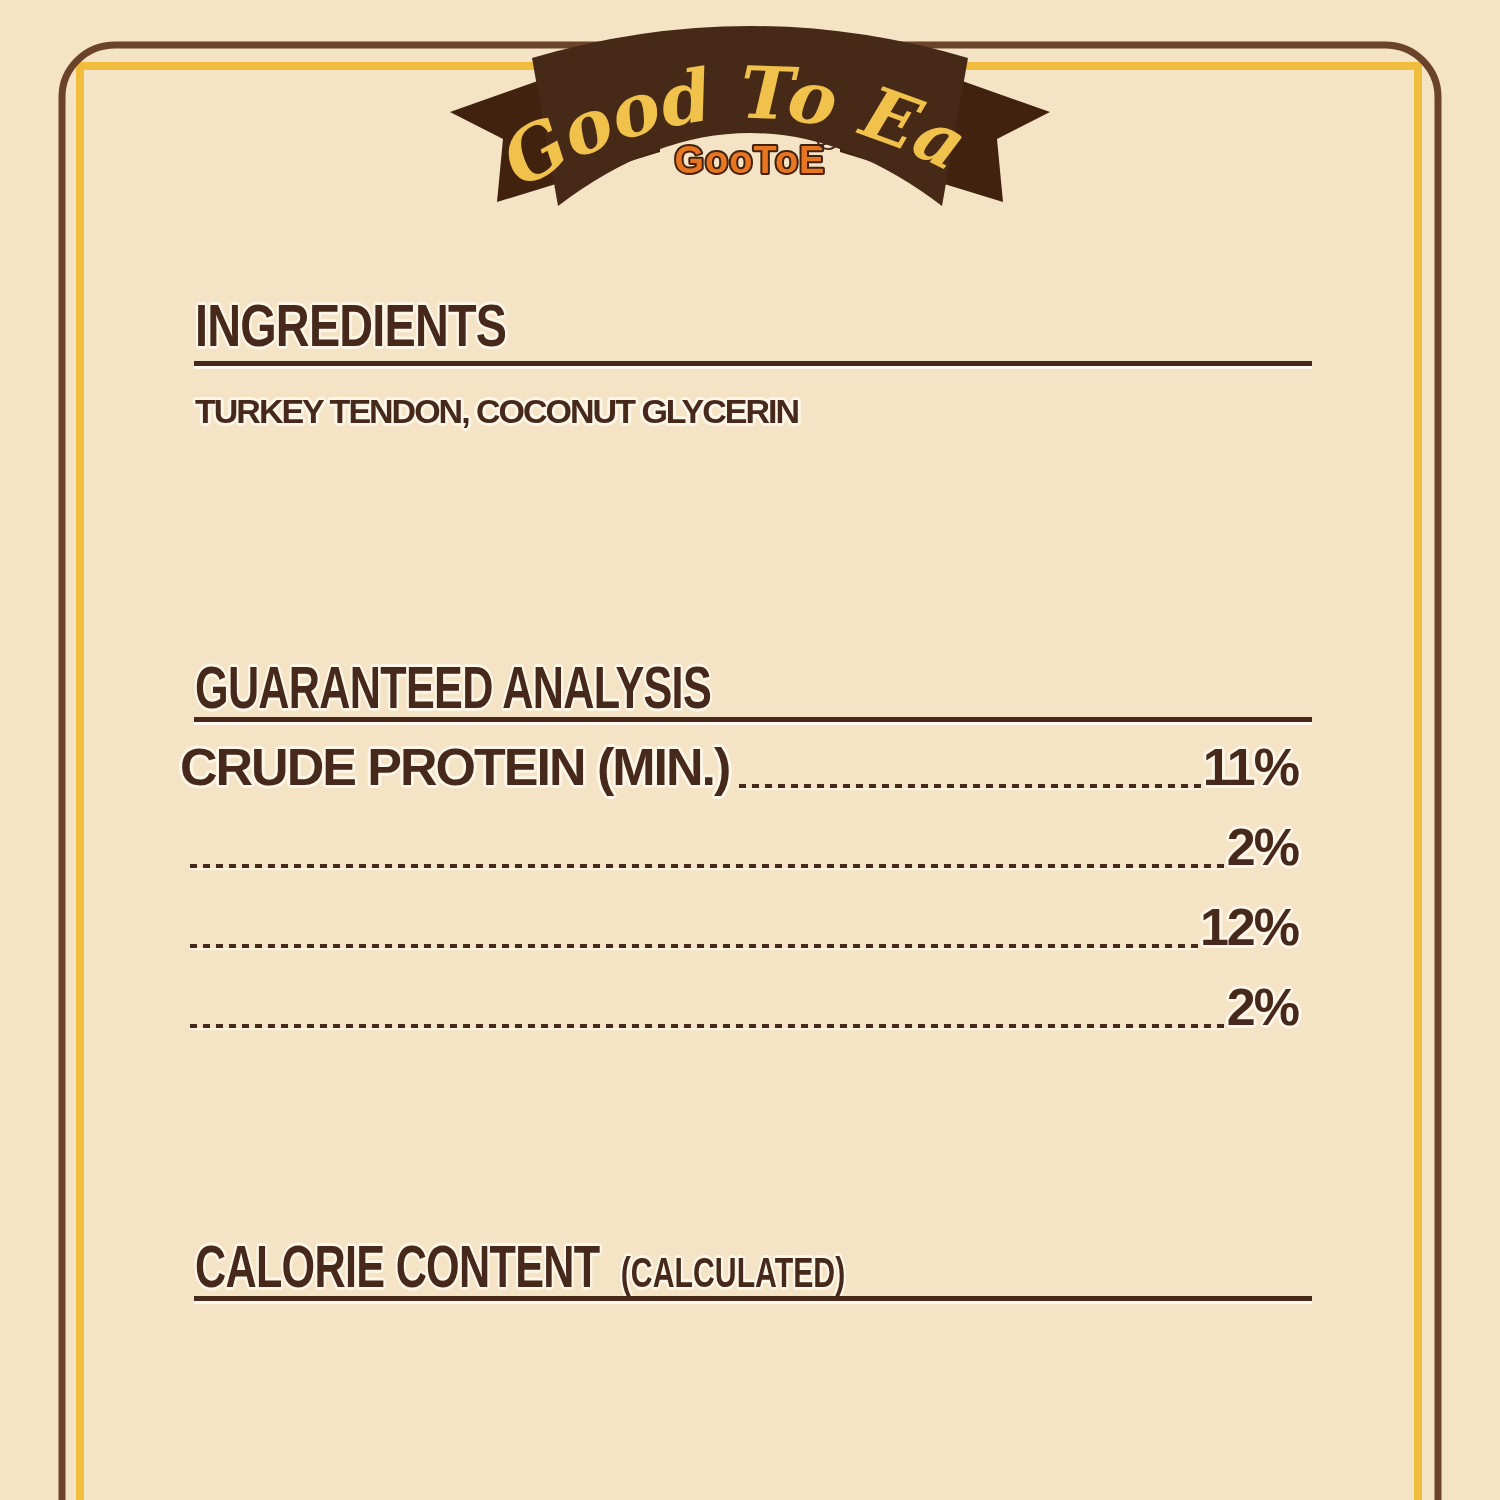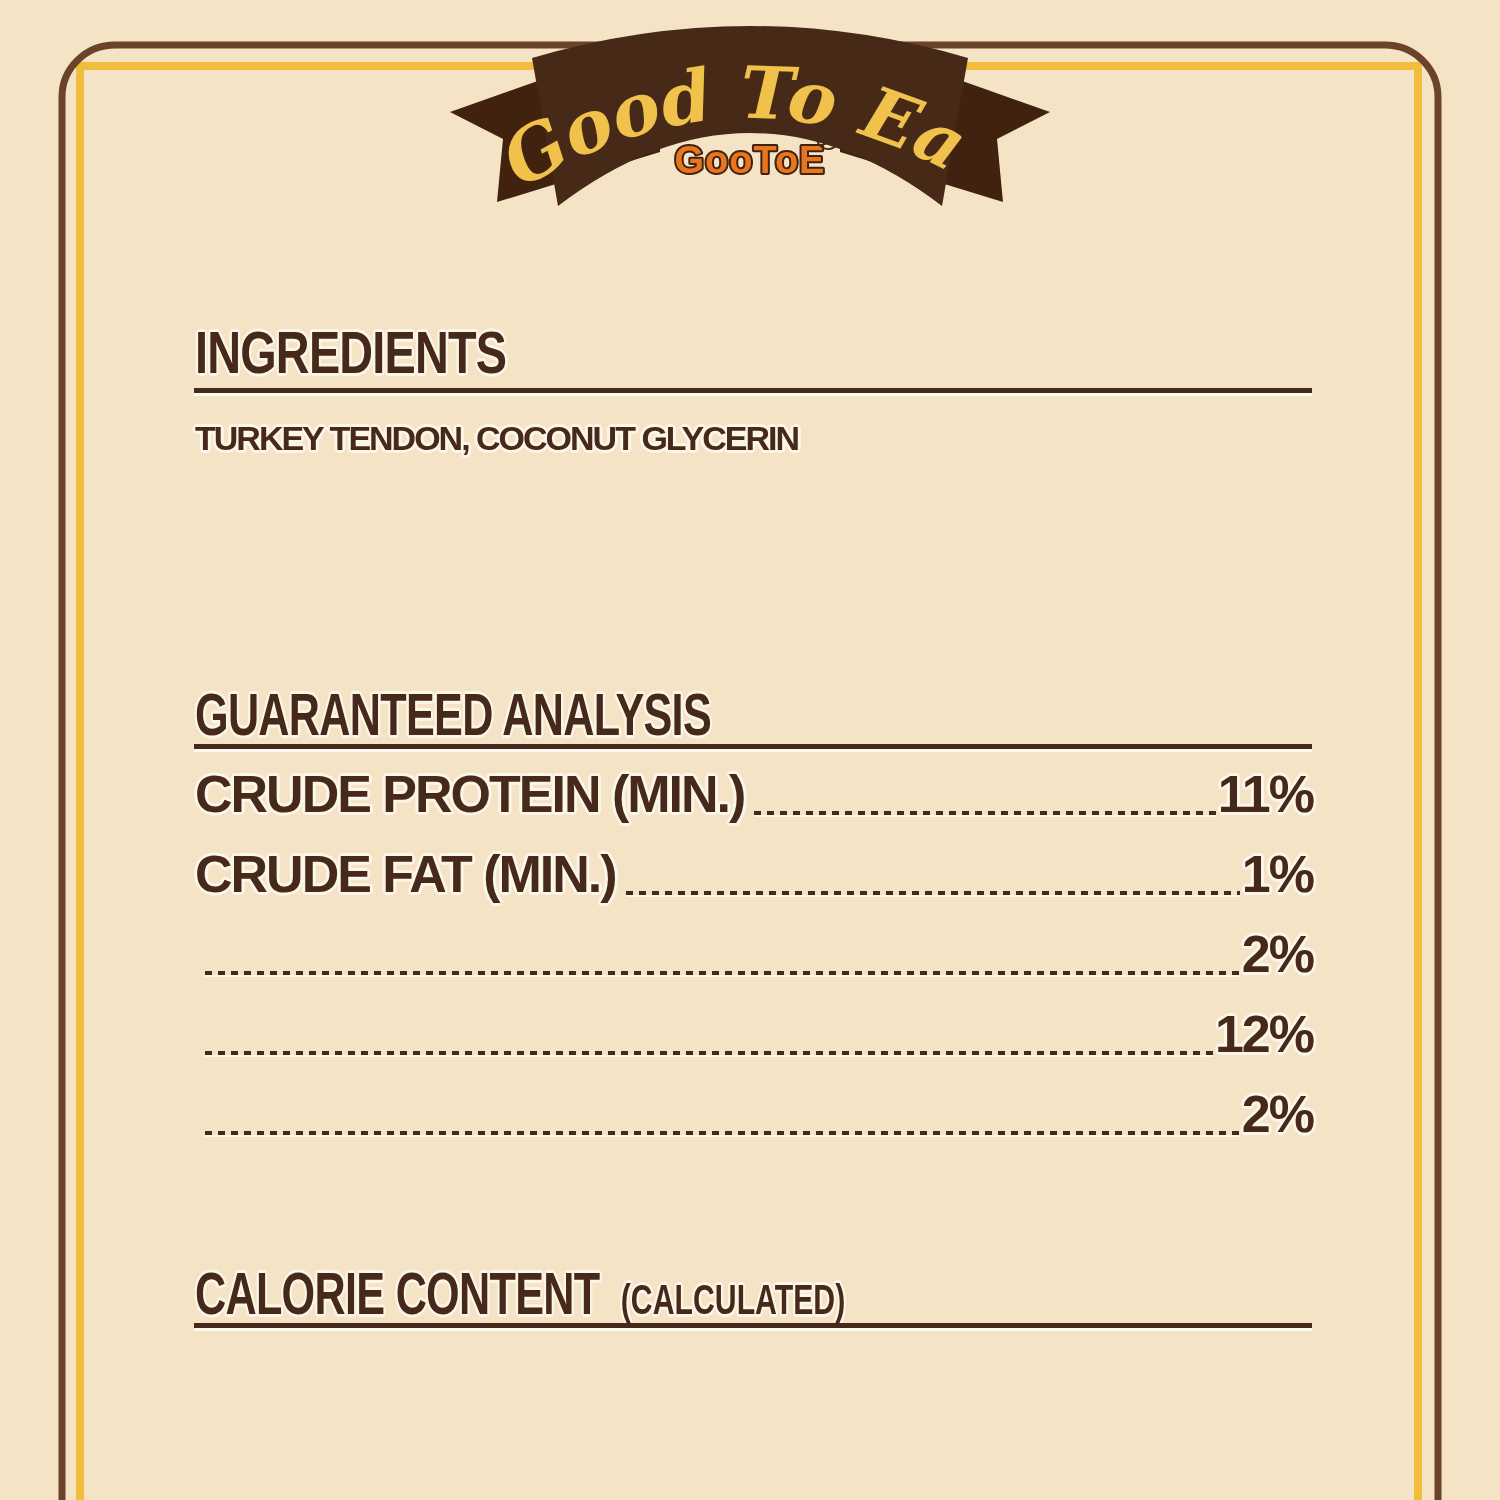--- a/index.html
+++ b/index.html
@@ -14,39 +14,39 @@
     --logo_orange:#E8751F;
   }
   html,body{margin:0;padding:0;}
   body{
     width:1500px;height:1500px;position:relative;overflow:hidden;
     background:var(--background);
     font-family:"Liberation Sans",sans-serif;
     color:var(--text);
   }
   #decor-svg{position:absolute;left:0;top:0;z-index:1;}
-  .sheet{position:absolute;inset:0;z-index:2;margin-top:27px;}
+  .sheet{position:absolute;inset:0;z-index:2;}
   .halo{
     text-shadow:3px 0 0 var(--halo),-3px 0 0 var(--halo),0 3px 0 var(--halo),0 -3px 0 var(--halo),
                 2px 2px 0 var(--halo),-2px -2px 0 var(--halo),2px -2px 0 var(--halo),-2px 2px 0 var(--halo);
   }
   .block{position:absolute;left:195px;white-space:nowrap;}
   .h1{
     font-size:60px;font-weight:bold;letter-spacing:-1px;line-height:1;
     transform:scaleX(0.78);transform-origin:left center;
   }
   .h1.tight{transform:scaleX(0.72);}
   .h-sub{font-size:42px;font-weight:bold;letter-spacing:0;}
   .bodyline{font-size:34px;font-weight:bold;letter-spacing:-2px;line-height:1;}
   .rule{
     position:absolute;left:194px;width:1118px;height:5px;
     background:var(--text);
     box-shadow:0 3px 0 rgba(255,253,244,0.85);
   }
-  .ga-rows{position:absolute;left:195px;top:722px;width:1118px;}
+  .ga-rows{position:absolute;left:180px;top:722px;width:1118px;}
   .ga-row{display:flex;align-items:flex-end;height:80px;}
   .ga-label,.ga-value{
     font-size:52px;font-weight:bold;letter-spacing:-2px;line-height:1.3;
   }
   .leader{
     flex:1 1 auto;height:4px;margin:0 2px 14px 10px;
     background-image:repeating-linear-gradient(to right,var(--text) 0 7px,transparent 7px 13px);
     box-shadow:0 2px 0 rgba(255,253,244,0.7);
   }
 </style>
@@ -80,25 +80,20 @@
   <div class="block h1 tight halo" style="top:658px">GUARANTEED ANALYSIS</div>
   <div class="rule" style="top:717px"></div>
 
   <div class="ga-rows">
     <div class="ga-row">
       <span class="ga-label halo">CRUDE PROTEIN (MIN.)</span>
       <span class="leader"></span>
       <span class="ga-value halo">11%</span>
     </div>
     <div class="ga-row">
-      <span class="ga-label halo">CRUDE FAT (MIN.)</span>
-      <span class="leader"></span>
-      <span class="ga-value halo">1%</span>
-    </div>
-    <div class="ga-row">
       <span class="leader"></span>
       <span class="ga-value halo">2%</span>
     </div>
     <div class="ga-row">
       <span class="leader"></span>
       <span class="ga-value halo">12%</span>
     </div>
     <div class="ga-row">
       <span class="leader"></span>
       <span class="ga-value halo">2%</span>

